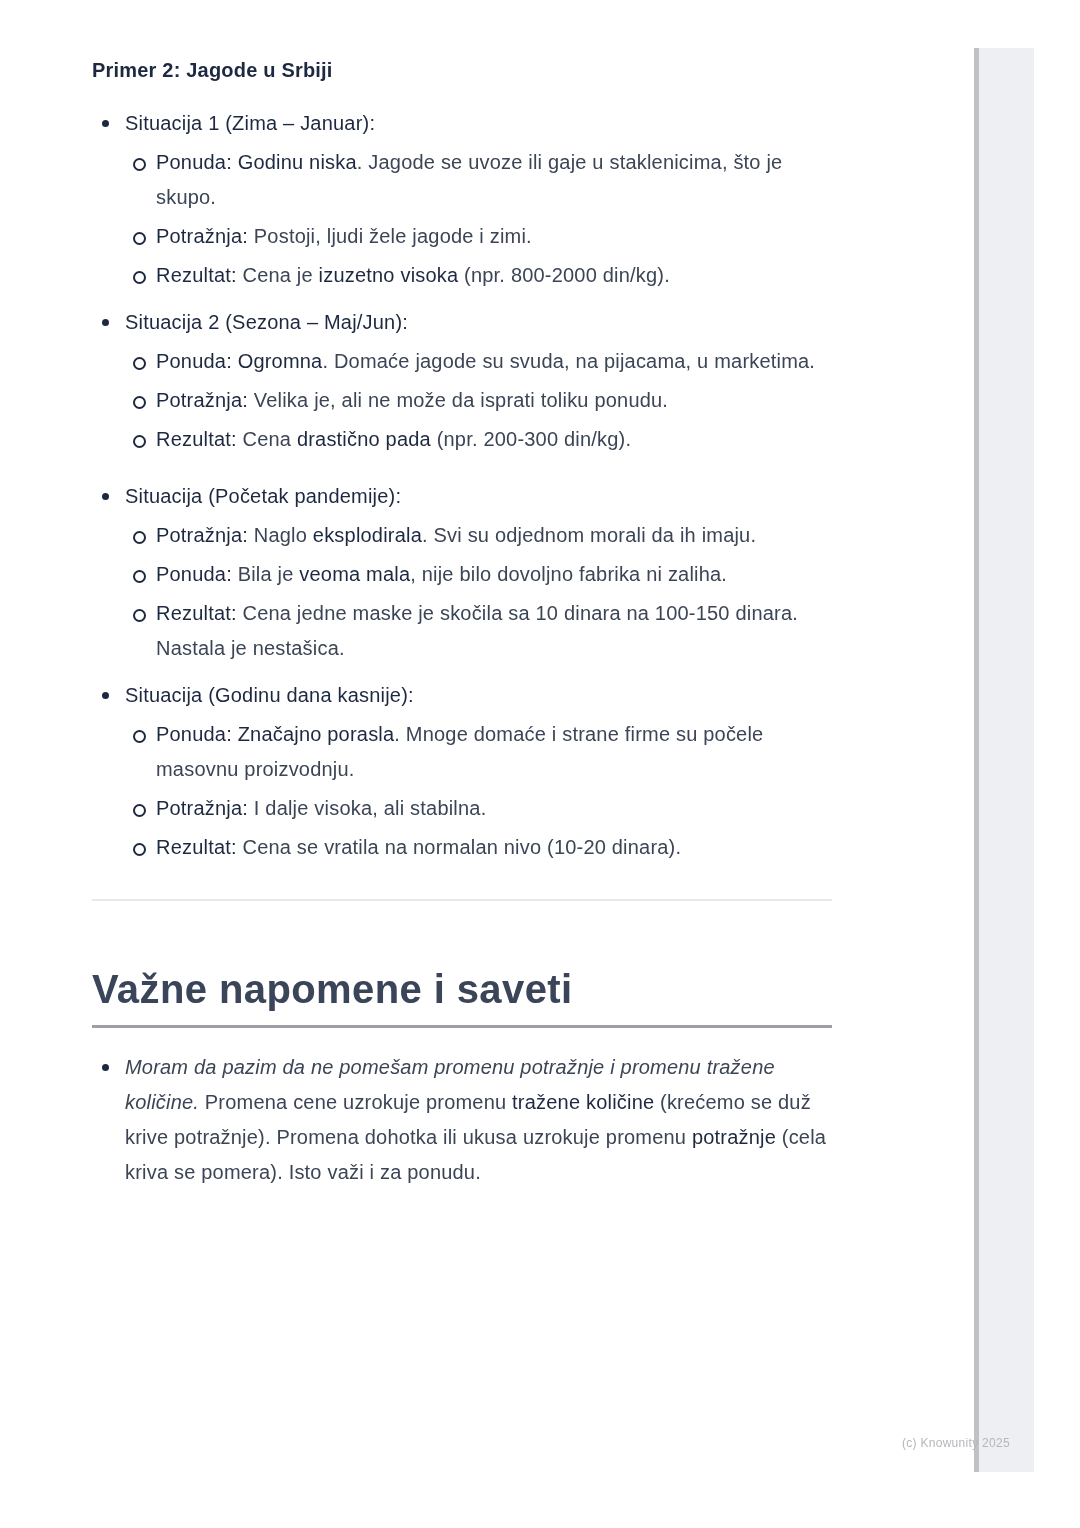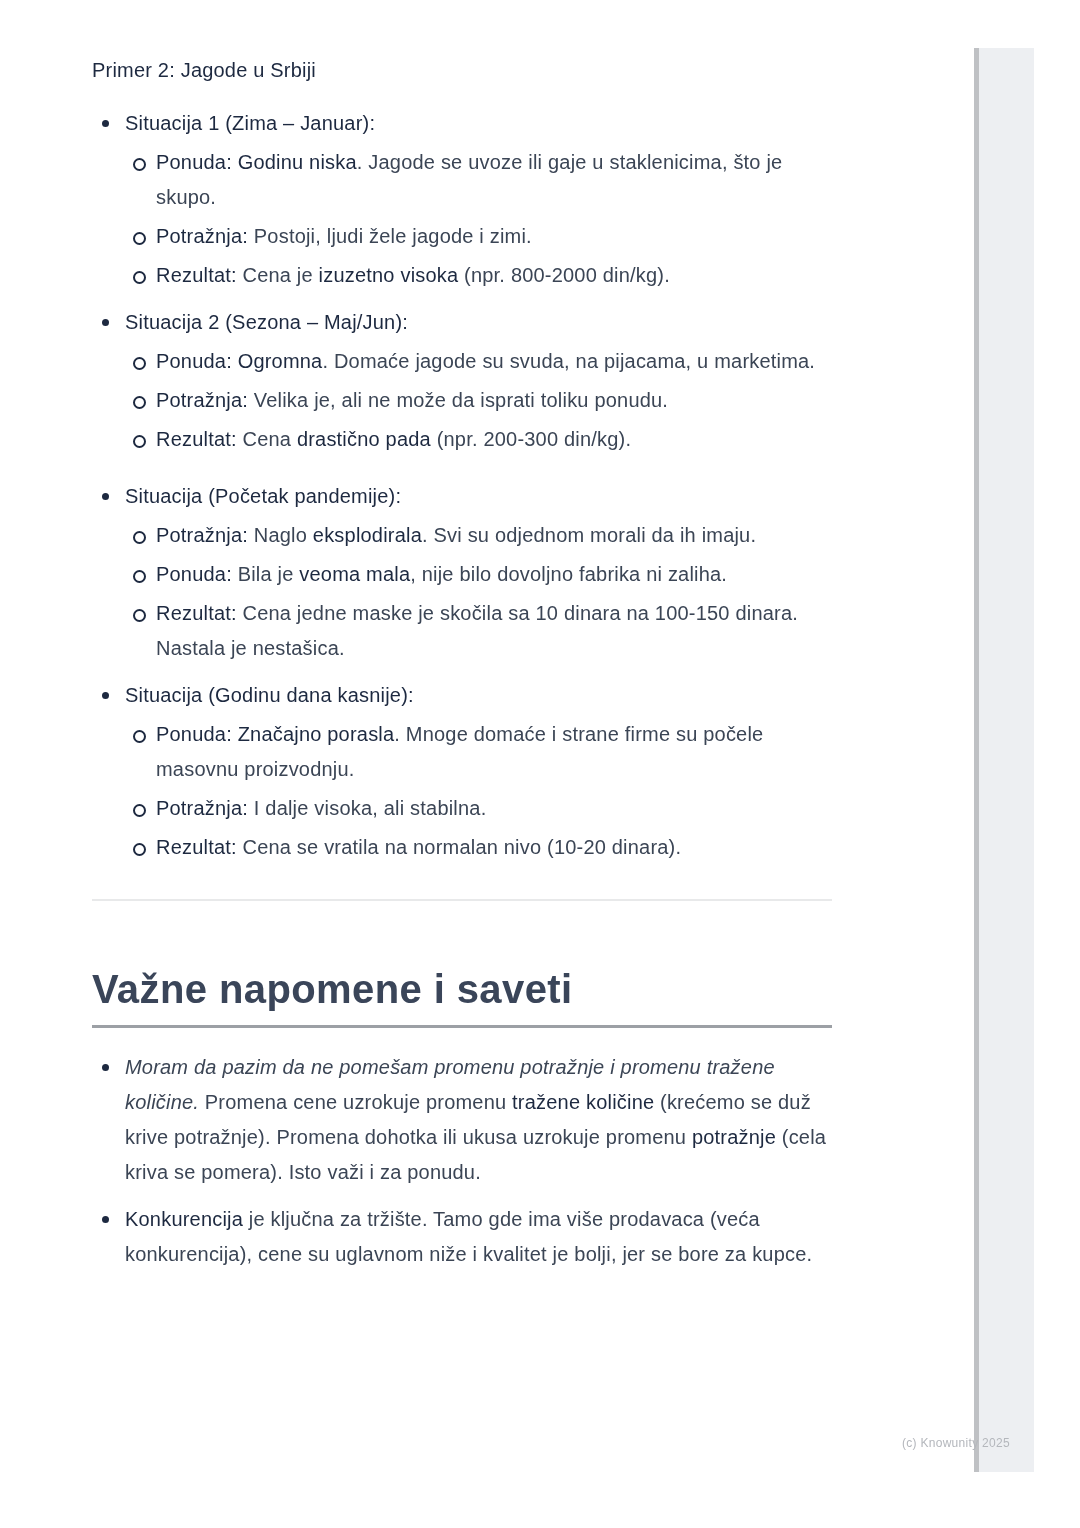--- a/index.html
+++ b/index.html
@@ -16,21 +16,21 @@
     left: 92px;
     top: 56px;
     width: 740px;
     font-size: 20px;
     line-height: 35px;
     letter-spacing: 0.2px;
   }
   h3.sub-heading {
     font-size: 20px;
     line-height: 28px;
-    font-weight: 400;
+    font-weight: 700;
     color: var(--bold-text, #1d2940);
     margin-top: 28px;
     letter-spacing: 0.2px;
   }
   .content > *:first-child { margin-top: 0; }
   ul.l1 { list-style: none; margin-top: 22px; }
   ul.l1 > li { position: relative; padding-left: 33px; margin-top: 12px; }
   ul.l1 > li:first-child { margin-top: 0; }
   ul.l1 > li::before {
     content: "";
@@ -134,20 +134,17 @@
           </ul>
         </li>
       </ul>
       <hr class="divider">
       <h1 class="page-heading">Važne napomene i saveti</h1>
       <hr class="title-rule">
       <ul class="l1">
         <li>
           <div class="lead"><span class="i">Moram da pazim da ne pomešam promenu potražnje i promenu tražene količine.</span><span> Promena cene uzrokuje promenu </span><span class="b ">tražene količine</span><span> (krećemo se duž krive potražnje). Promena dohotka ili ukusa uzrokuje promenu </span><span class="b ">potražnje</span><span> (cela kriva se pomera). Isto važi i za ponudu.</span></div>
         </li>
-        <li>
-          <div class="lead"><span class="b ">Konkurencija</span><span> je ključna za tržište. Tamo gde ima više prodavaca (veća konkurencija), cene su uglavnom niže i kvalitet je bolji, jer se bore za kupce.</span></div>
-        </li>
       </ul>
     </main>
   <div class="side-strip"></div>
   <div class="watermark">(c) Knowunity 2025</div>
 </div>
 
 </body></html>

